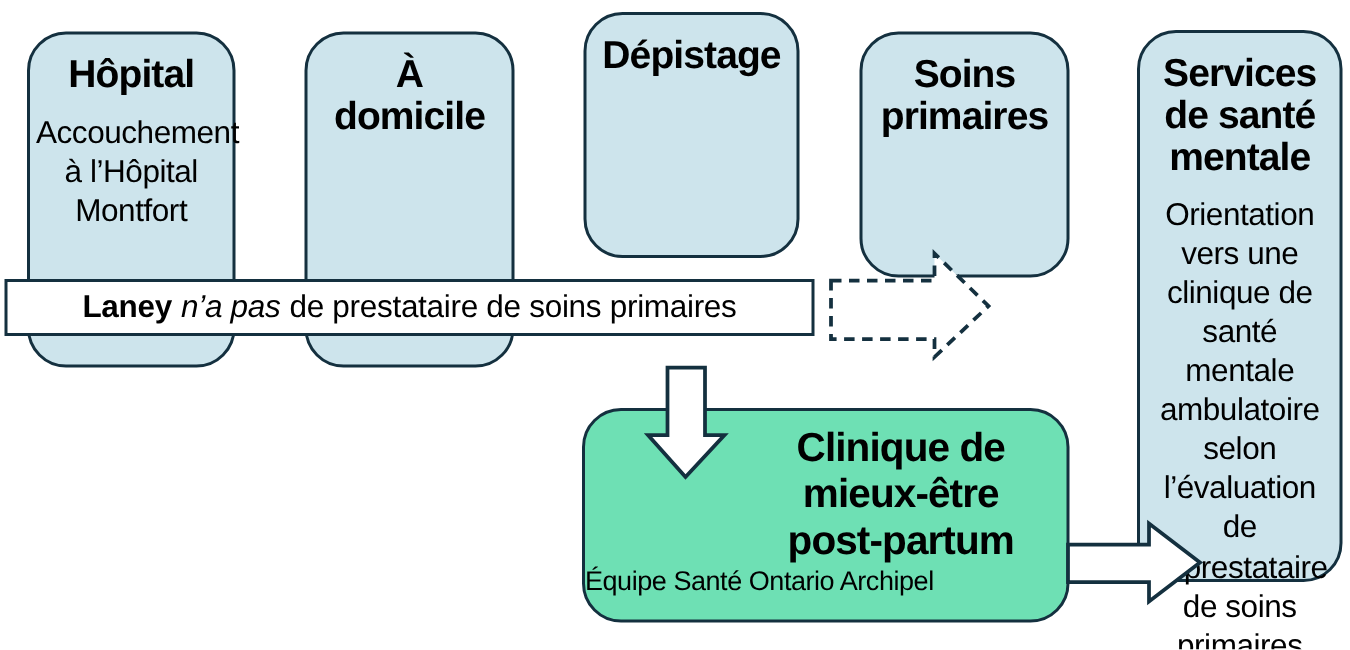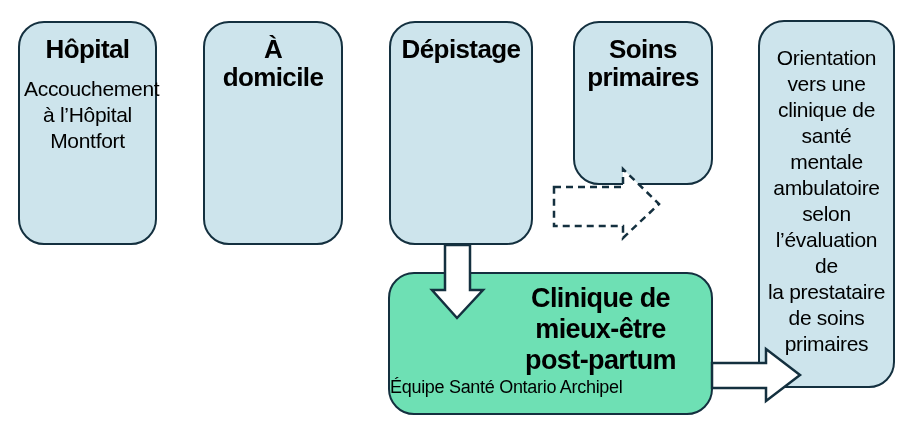--- a/index.html
+++ b/index.html
@@ -16,21 +16,21 @@
     background:var(--box-fill,#cde4ec);
     border:2.5px solid var(--border,#14303f);
     border-radius:26px;
     box-sizing:border-box;
     text-align:center;
     padding:10px 4px 0 4px;
     z-index:1;
   }
   .s1{left:18px;top:21px;width:139px;height:224px;}
   .s2{left:203px;top:21px;width:140px;height:224px;}
-  .s3{left:389px;top:21px;width:144px;height:224px;}
+  .s3{left:389px;top:8px;width:144px;height:164px;}
   .s4{left:573px;top:21px;width:140px;height:164px;}
   .s5{left:758px;top:20px;width:137px;height:368px;}
   .stage-title{
     font-weight:700;
     font-size:26px;
     line-height:1.08;
     letter-spacing:-0.6px;
     white-space:pre-line;
     margin-top:2px;
   }
@@ -112,32 +112,40 @@
   <div class="stage-box s3">
     <div class="stage-title">Dépistage</div>
   </div>
 
   <div class="stage-box s4">
     <div class="stage-title">Soins
 primaires</div>
   </div>
 
   <div class="stage-box s5">
+    <div class="stage-title">Services
+de santé
+mentale</div>
     <div class="stage-body">Orientation
 vers une
 clinique de
 santé mentale
 ambulatoire
 selon
 l’évaluation de
 la prestataire
 de soins
 primaires</div>
   </div>
 
+  <div class="banner">
+    <span class="bold">Laney</span>
+    <span class="italic">n’a pas</span>
+    <span>de prestataire de soins primaires</span>
+  </div>
 
   <div class="clinic">
     <div class="clinic-title">Clinique de
 mieux-être
 post-partum</div>
     <div class="clinic-subtitle">Équipe Santé Ontario Archipel</div>
   </div>
 
   <svg class="overlay" viewBox="0 0 900 433" xmlns="http://www.w3.org/2000/svg">
 

